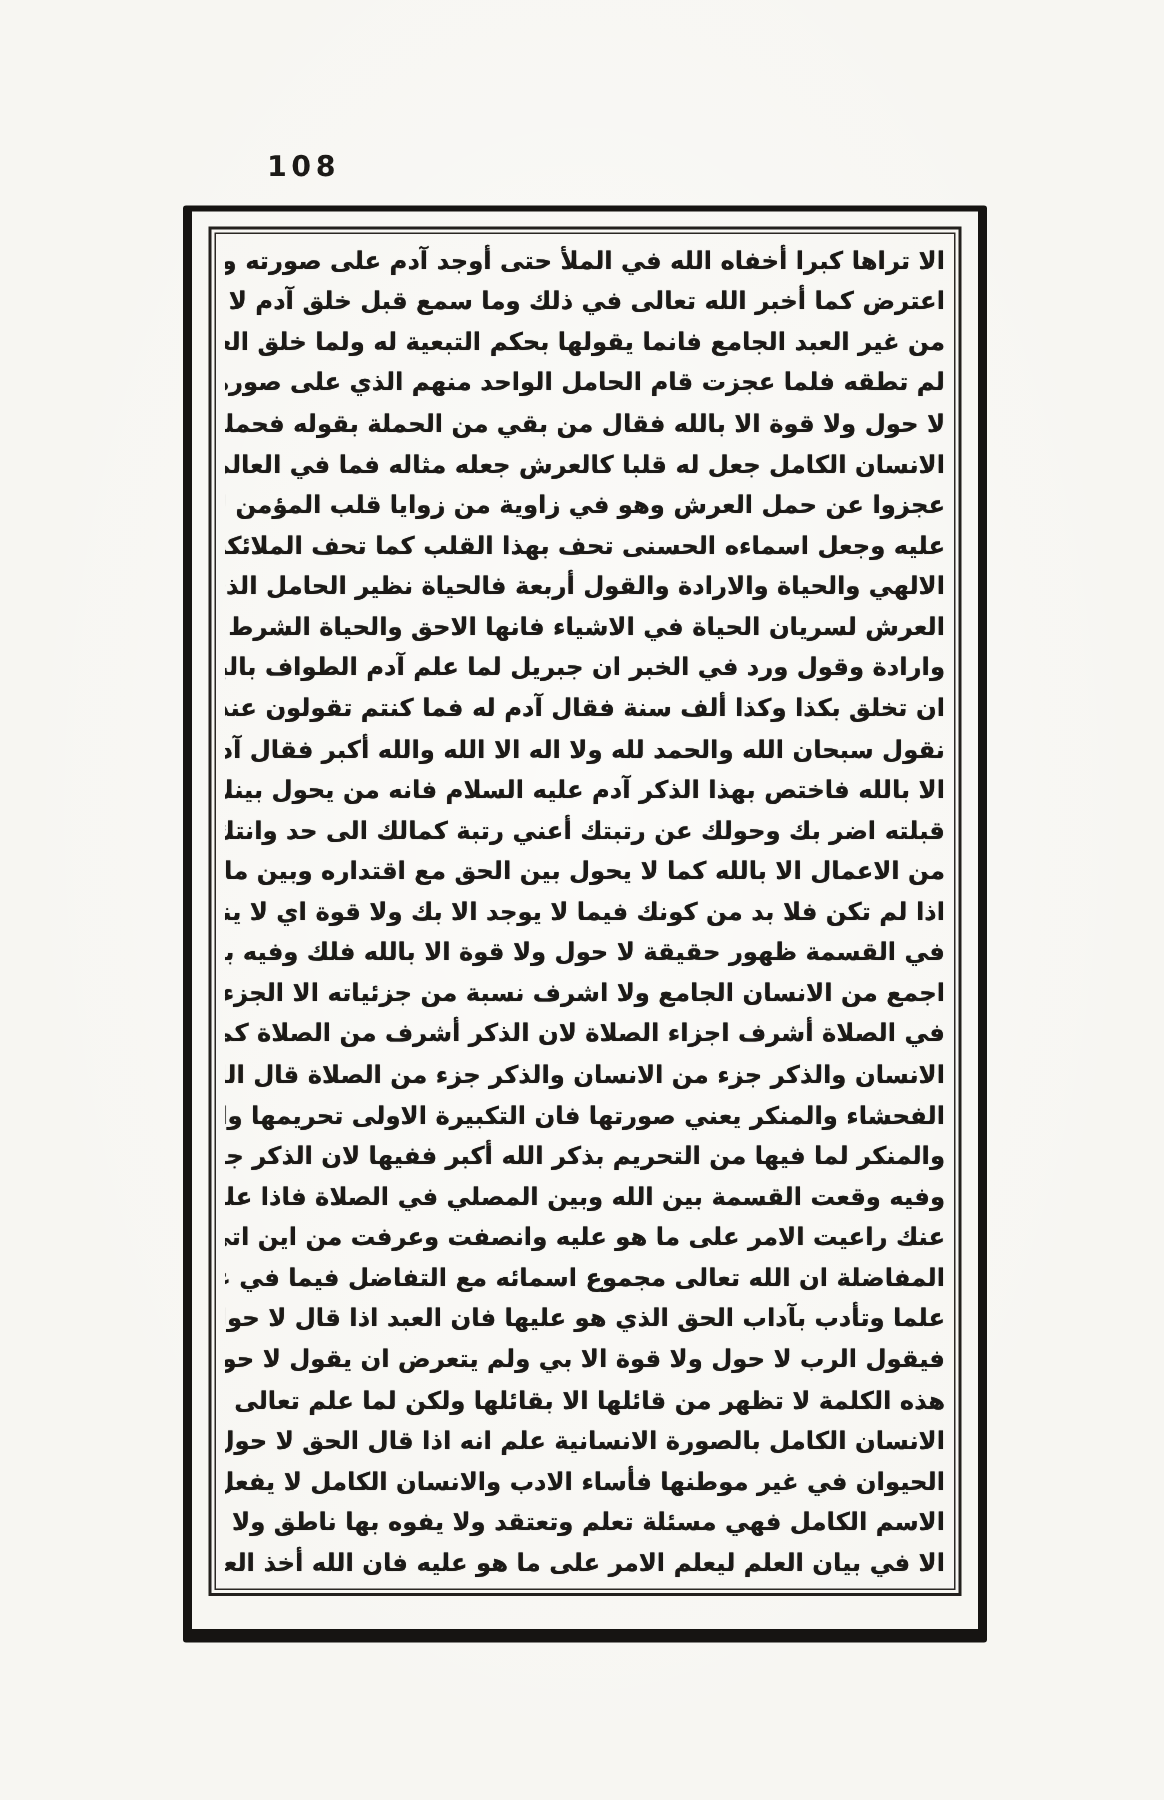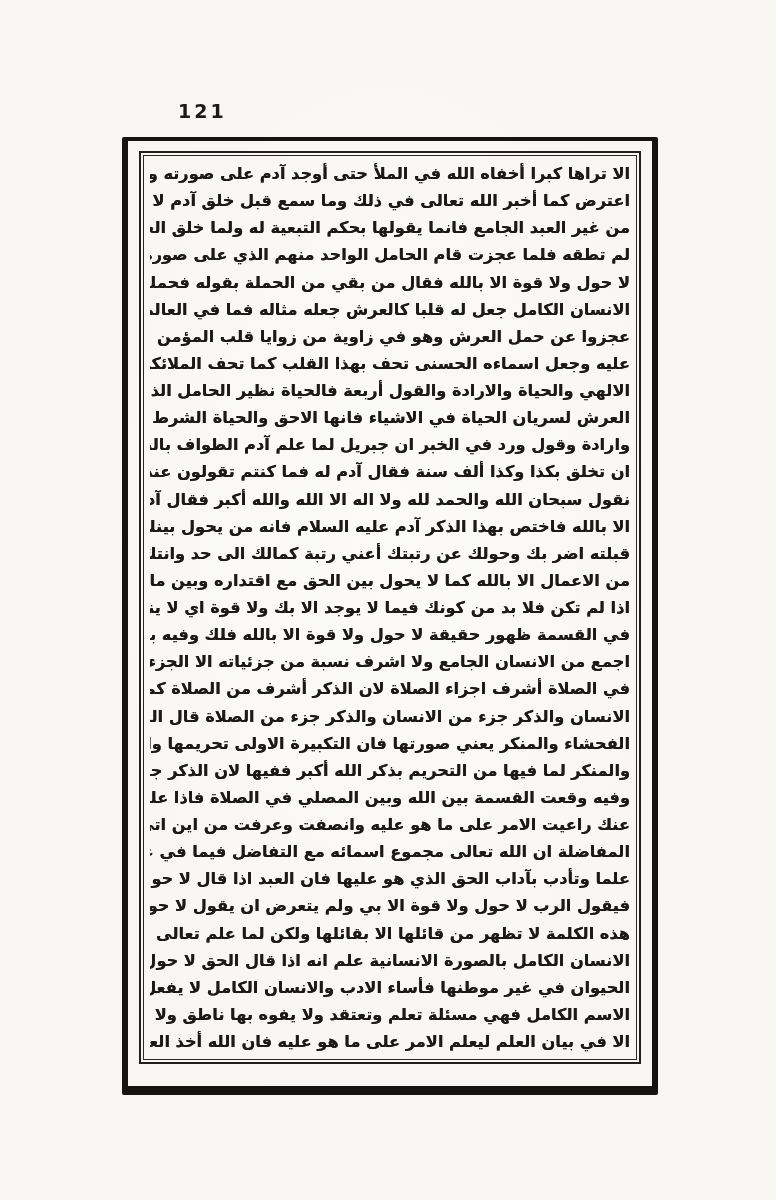--- a/index.html
+++ b/index.html
@@ -77,21 +77,21 @@
     color:var(--ink);
     text-shadow:0 0 .45px rgba(28,26,23,.85);
     transform:scaleY(1.0);
   }
 </style>
 </head>
 <body>
 
 <div class="sheet">
 
-  <div class="page-number">121</div>
+  <div class="page-number">108</div>
 
   <div class="outer-frame"></div>
 
   <div class="inner-frame">
     <div class="inner-frame2">
       <div class="text-block">
           <div class="line">الا تراها كبرا أخفاه الله في الملأ حتى أوجد آدم على صورته وجعله خليفة في أرضه واعترض من</div>
           <div class="line">اعترض كما أخبر الله تعالى في ذلك وما سمع قبل خلق آدم لا حول ولا قوة الا بالله وكل قائل يقولها</div>
           <div class="line">من غير العبد الجامع فانما يقولها بحكم التبعية له ولما خلق العرش وامرت الملائكة ان تحمله</div>
           <div class="line">لم تطقه فلما عجزت قام الحامل الواحد منهم الذي على صورة الانسان فقال بلسانه ما اعطاه الله</div>

